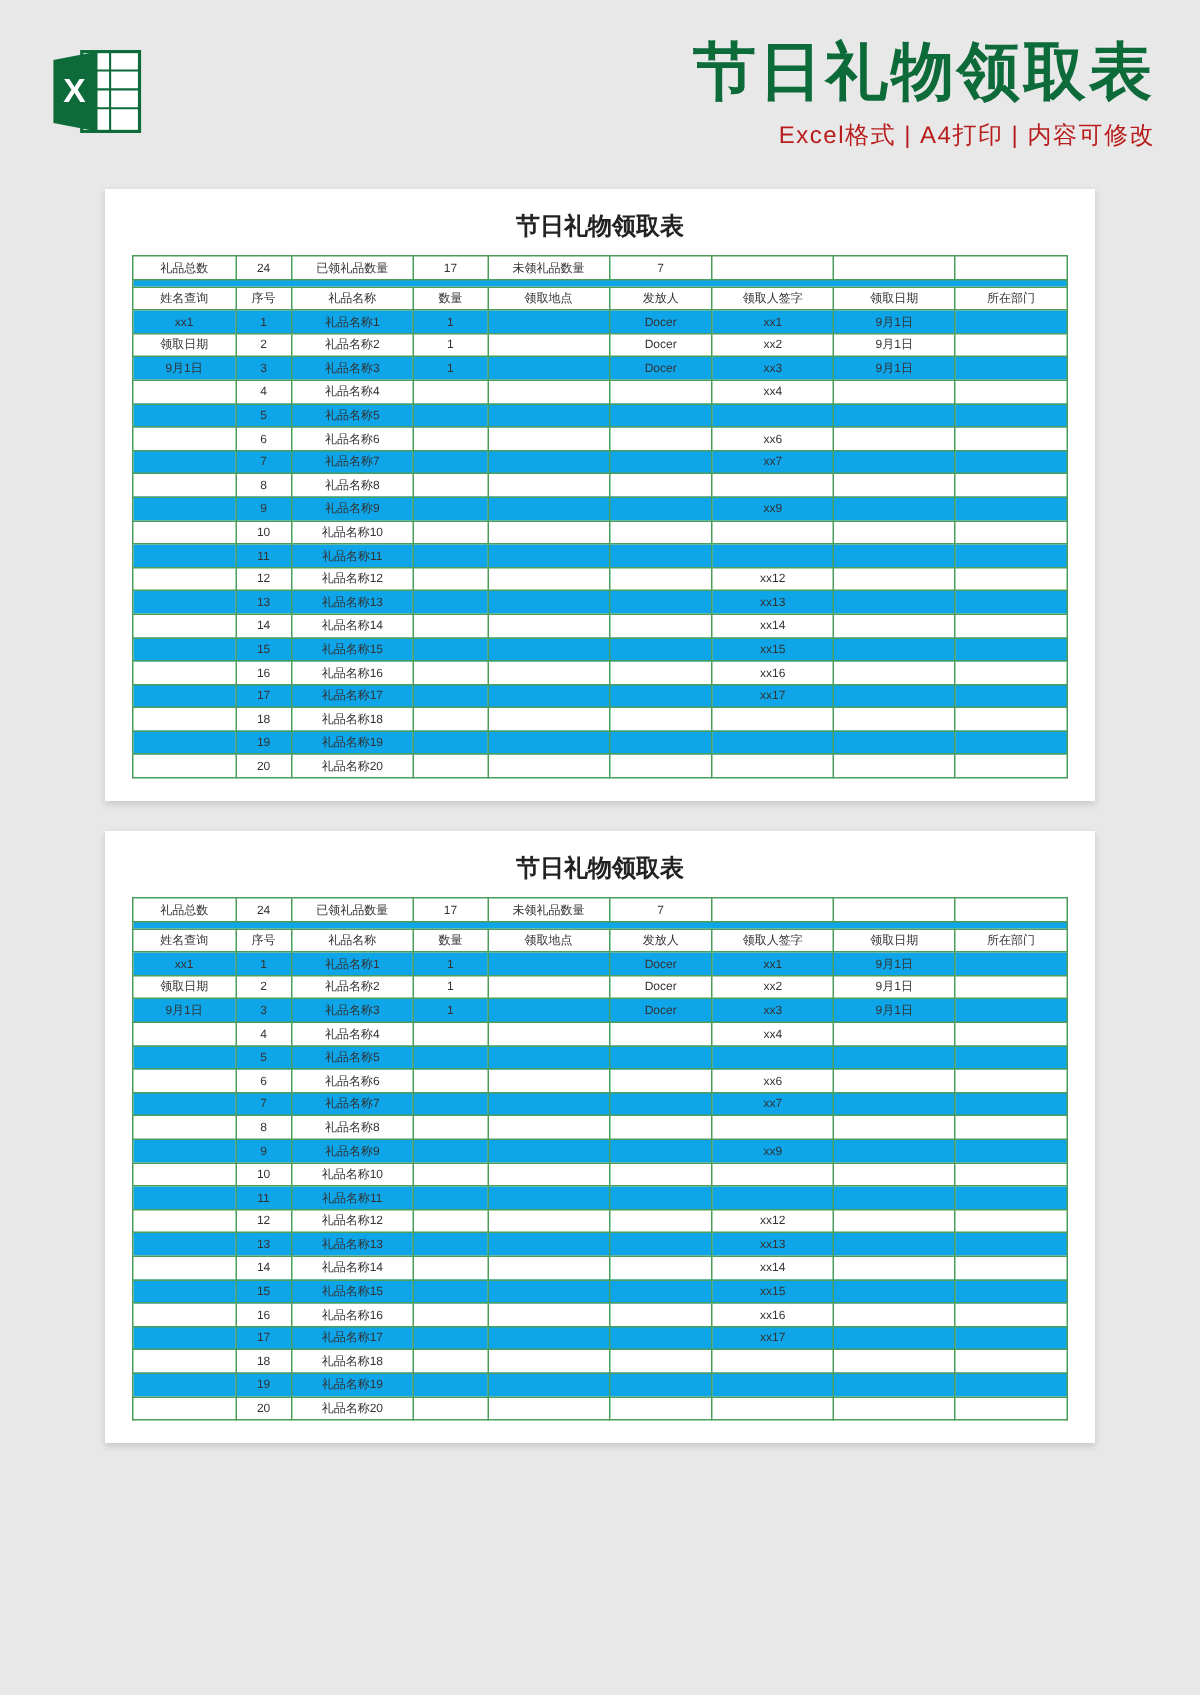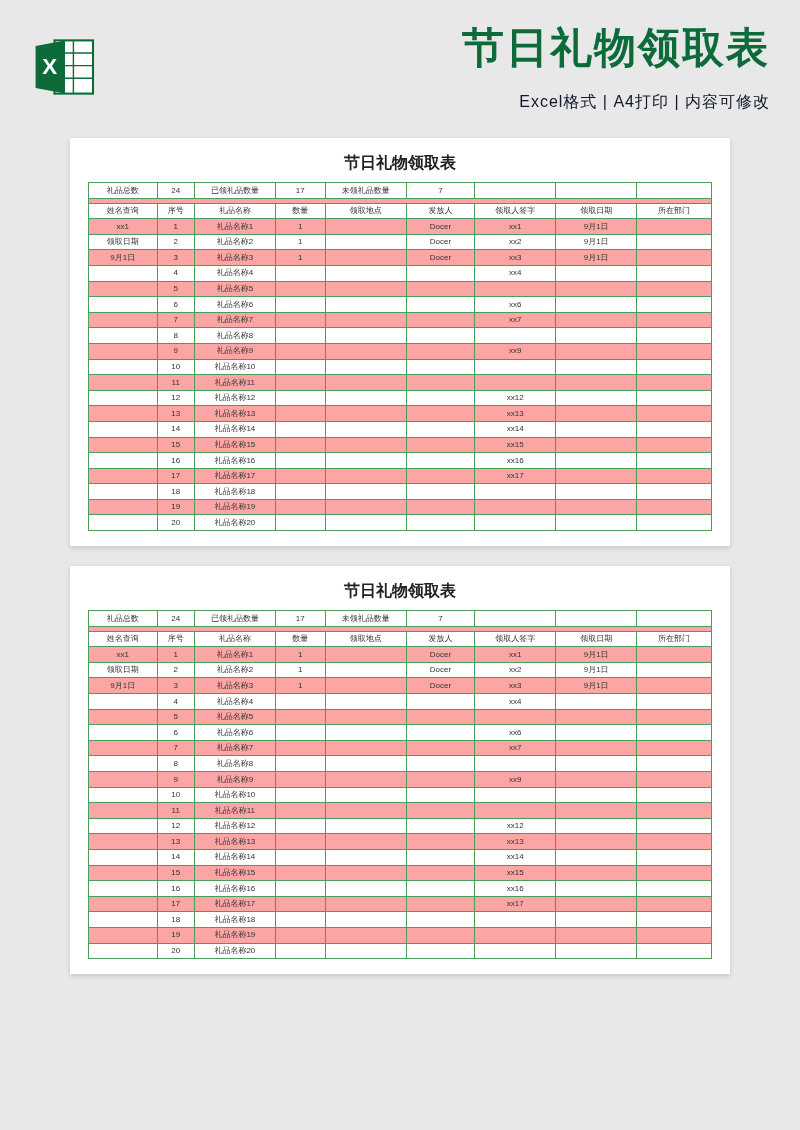--- a/index.html
+++ b/index.html
@@ -24,22 +24,22 @@
   }
   .header-text { flex: 1; text-align: right; }
   .main-title {
     font-size: 42px;
     font-weight: bold;
     color: #0d6b3a;
     letter-spacing: 2px;
   }
   .sub-title {
     font-size: 16px;
-    color: #0f172a;
-    margin-top: 16px;
+    color: #b91c1c;
+    margin-top: 4px;
     letter-spacing: 1px;
   }
   .pages {
     display: flex;
     flex-direction: column;
     align-items: center;
     gap: 20px;
     padding: 10px 0;
   }
   .page {
@@ -62,21 +62,21 @@
     color: #333;
     padding-left: 28px;
   }
   td, th {
     border: 1px solid #4a9d5a;
     padding: 2.5px 3px;
     text-align: center;
     height: 15px;
     line-height: 1.2;
   }
-  .row-alt { background: #fca5a5; }
+  .row-alt { background: #0ea5e9; }
   .spacer-row td { height: 5px; padding: 0; }
 </style>
 </head>
 <body>
 
 <div class="header">
   <svg class="excel-icon" viewBox="0 0 100 100">
     <rect x="35" y="12" width="55" height="76" fill="#fff" stroke="#0d6b3a" stroke-width="3"></rect>
     <line x1="35" y1="30" x2="90" y2="30" stroke="#0d6b3a" stroke-width="2"></line>
     <line x1="35" y1="48" x2="90" y2="48" stroke="#0d6b3a" stroke-width="2"></line>

